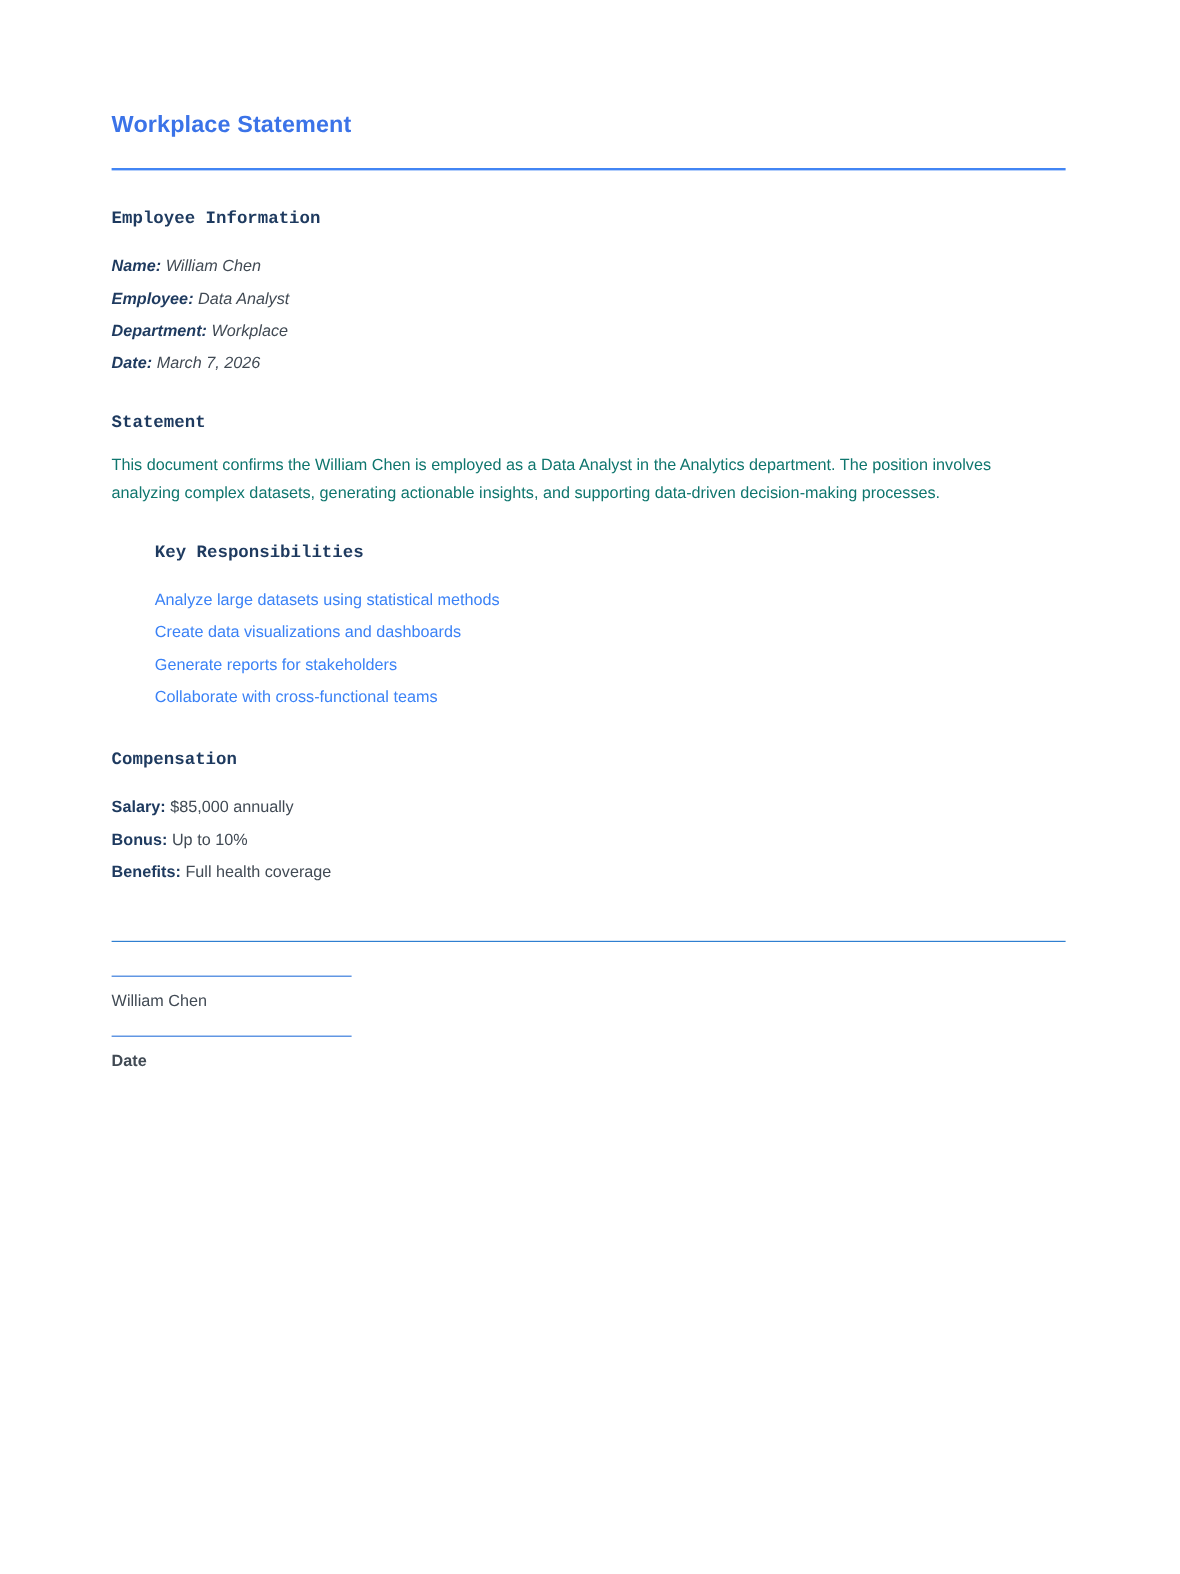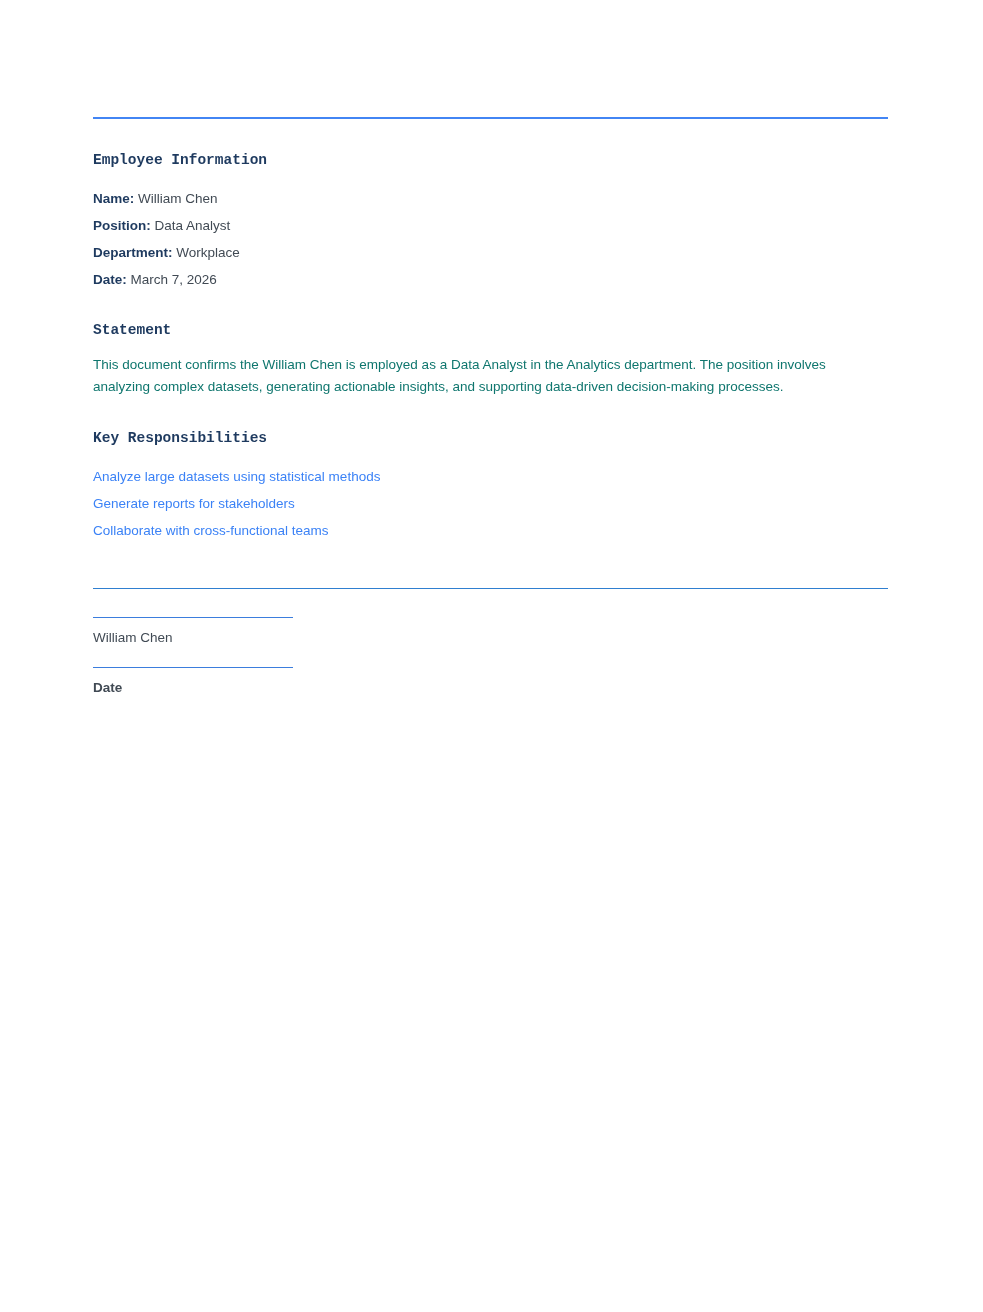--- a/index.html
+++ b/index.html
@@ -46,21 +46,21 @@
   .section-heading {
     margin: 0;
     font-size: 14.5px;
     font-weight: bold;
     color: #1e3a5f;
     line-height: 1.3;
     font-family: Liberation Mono, monospace;
   }
 
   .info-section { margin-top: 32px; }
-  .info-list { margin-top: 15px; }
+  .info-list { margin-top: 15px; font-style: italic; }
 
   .info-row {
     font-size: 13.5px;
     color: #414a54;
     line-height: 27px;
   }
   .info-row .label {
     font-weight: bold;
     color: #1e3a5f;
   }
@@ -71,21 +71,21 @@
   .statement-section { margin-top: 28px; }
   .statement-body {
     margin-top: 14px;
     font-size: 13.5px;
     color: #0f766e;
     line-height: 22.5px;
     width: 748px;
     text-align: left;
   }
 
-  .resp-section { margin-top: 30px; }
+  .resp-section { margin-top: 30px; margin-left: 36px; }
   .resp-list { margin-top: 15px; }
   .resp-item {
     font-size: 13.5px;
     color: #3b82f6;
     line-height: 27px;
   }
 
   .comp-section { margin-top: 31px; }
   .comp-list { margin-top: 15px; }
 
@@ -112,32 +112,33 @@
     line-height: 18px;
   }
 
   .sig-group-second { margin-top: 20px; font-weight: bold; }
 </style>
 </head>
 <body>
 
 <div class="page">
 
+  <h1 class="doc-title">Workplace Statement</h1>
 
   <div class="title-rule"></div>
 
   <div class="section info-section">
     <h2 class="section-heading">Employee Information</h2>
     <div class="info-list">
       <div class="info-row">
         <span class="label">Name:</span>
         <span class="value">William Chen</span>
       </div>
       <div class="info-row">
-        <span class="label">Position:</span>
+        <span class="label">Employee:</span>
         <span class="value">Data Analyst</span>
       </div>
       <div class="info-row">
         <span class="label">Department:</span>
         <span class="value">Workplace</span>
       </div>
       <div class="info-row">
         <span class="label">Date:</span>
         <span class="value">March 7, 2026</span>
       </div>
@@ -146,25 +147,43 @@
 
   <div class="section statement-section">
     <h2 class="section-heading">Statement</h2>
     <p class="statement-body">This document confirms the William Chen is employed as a Data Analyst in the Analytics department. The position involves analyzing complex datasets, generating actionable insights, and supporting data-driven decision-making processes.</p>
   </div>
 
   <div class="section resp-section">
     <h2 class="section-heading">Key Responsibilities</h2>
     <div class="resp-list">
       <div class="resp-item">Analyze large datasets using statistical methods</div>
+      <div class="resp-item">Create data visualizations and dashboards</div>
       <div class="resp-item">Generate reports for stakeholders</div>
       <div class="resp-item">Collaborate with cross-functional teams</div>
     </div>
   </div>
 
+  <div class="section comp-section">
+    <h2 class="section-heading">Compensation</h2>
+    <div class="comp-list">
+      <div class="info-row">
+        <span class="label">Salary:</span>
+        <span class="value">$85,000 annually</span>
+      </div>
+      <div class="info-row">
+        <span class="label">Bonus:</span>
+        <span class="value">Up to 10%</span>
+      </div>
+      <div class="info-row">
+        <span class="label">Benefits:</span>
+        <span class="value">Full health coverage</span>
+      </div>
+    </div>
+  </div>
 
   <div class="signature-block">
     <div class="sig-divider"></div>
 
     <div class="sig-group">
       <div class="sig-line"></div>
       <div class="sig-label">William Chen</div>
     </div>
 
     <div class="sig-group sig-group-second">

